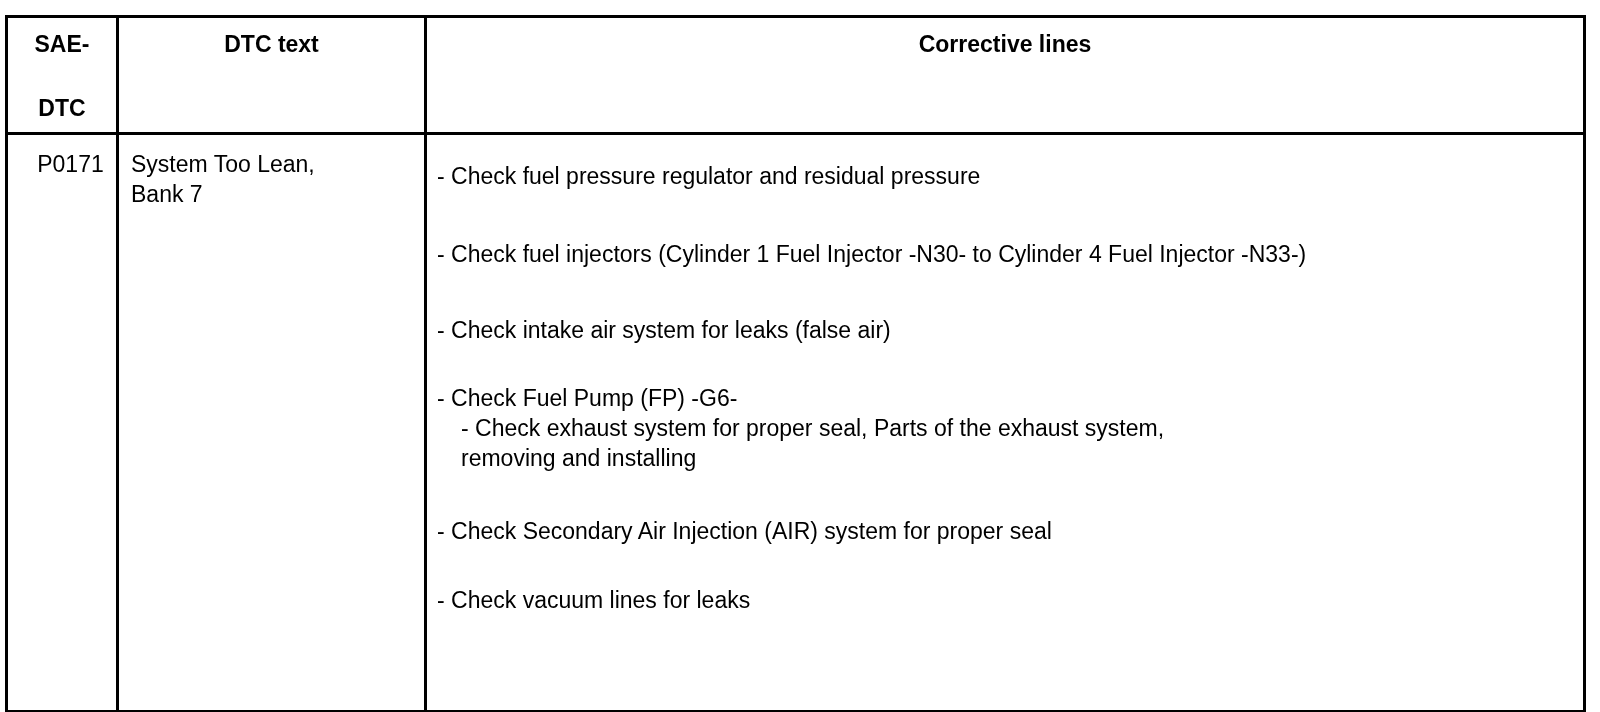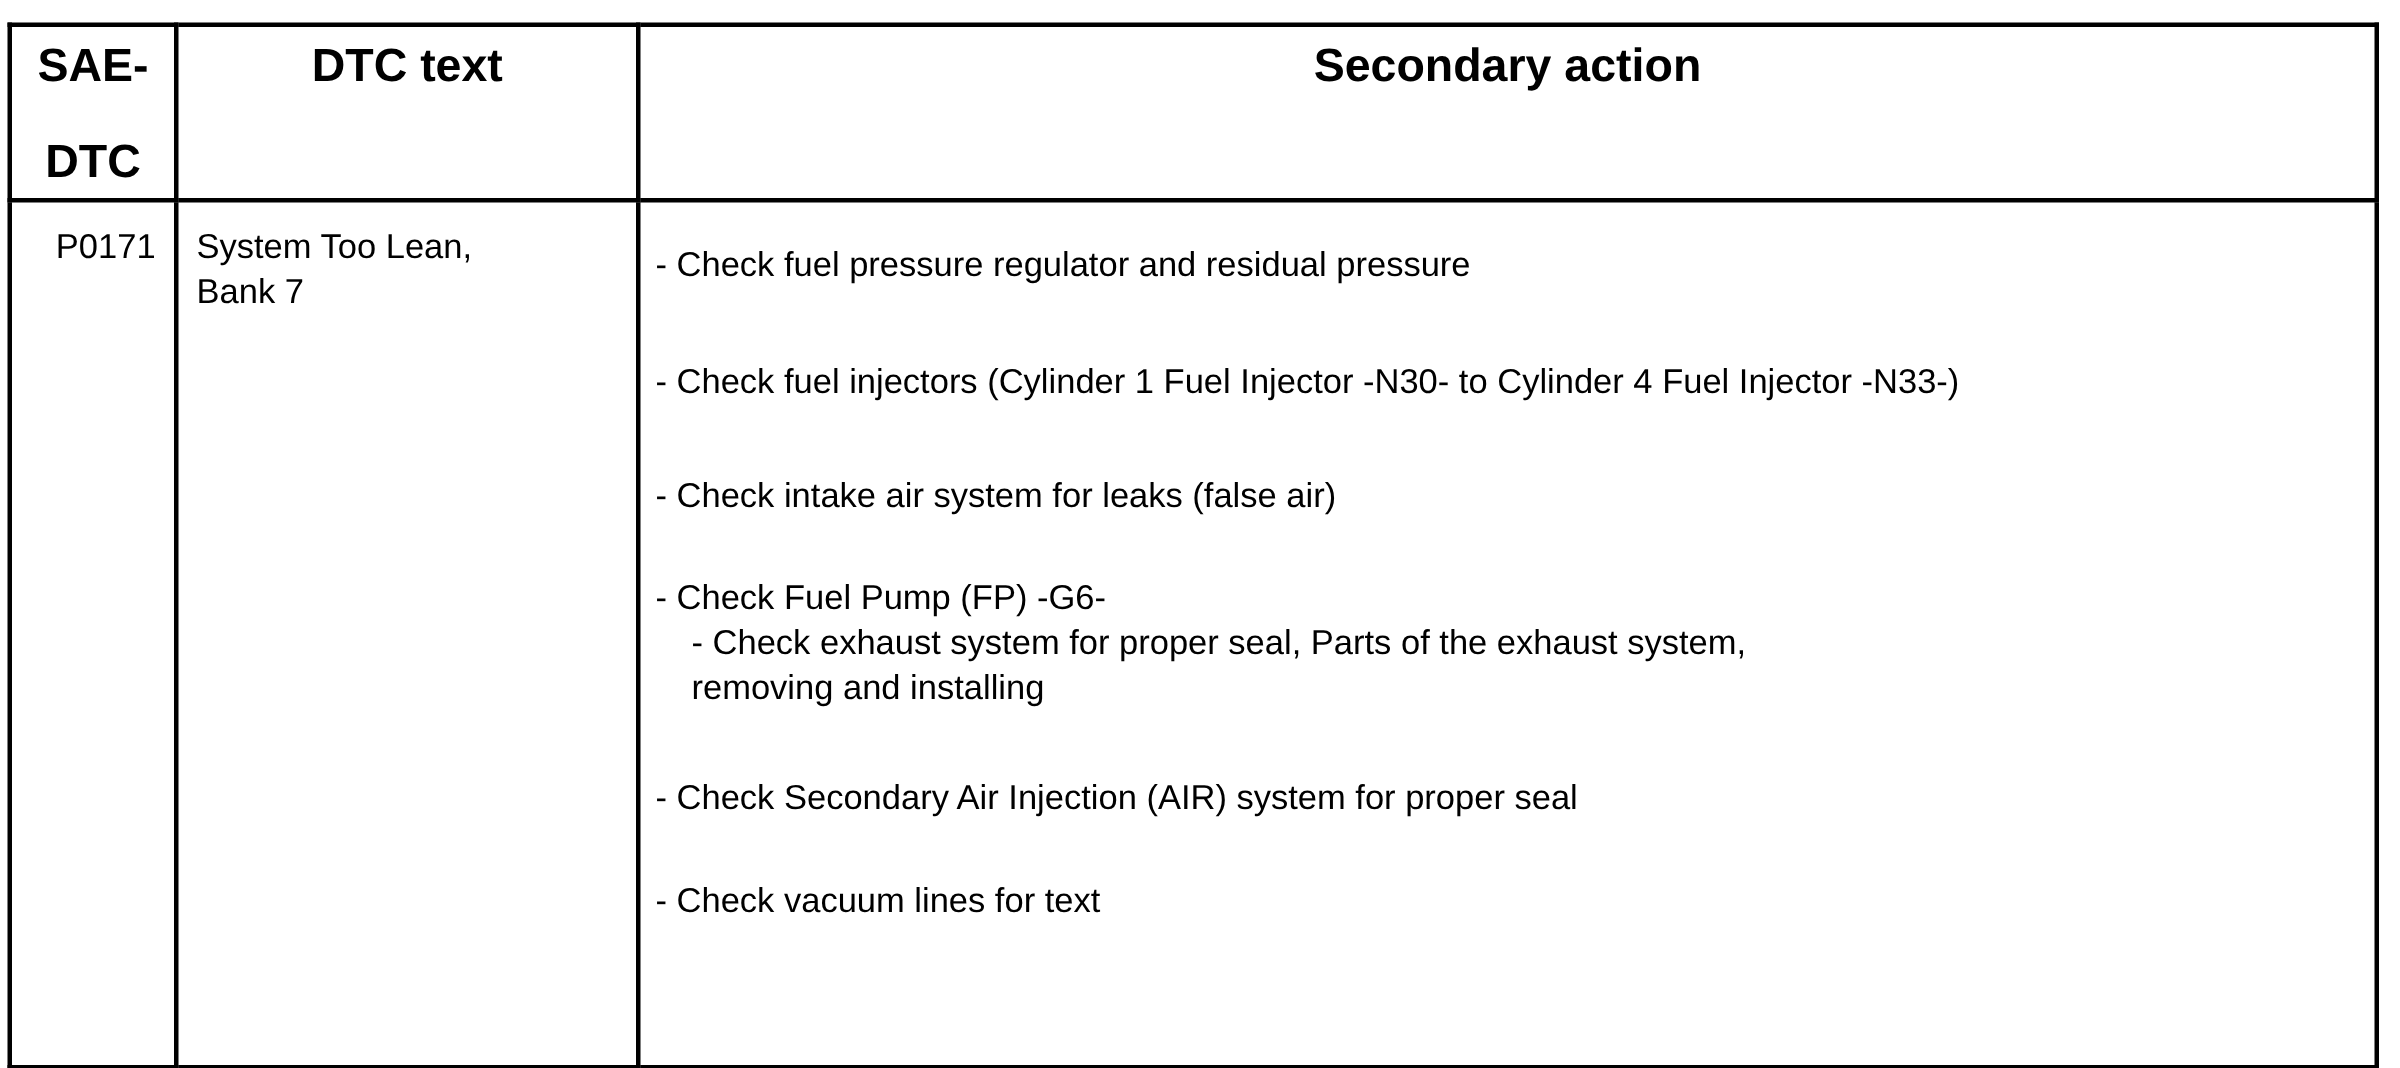--- a/index.html
+++ b/index.html
@@ -24,21 +24,21 @@
   table.dtc-table col.c1 { width: 111px; }
   table.dtc-table col.c2 { width: 308px; }
   table.dtc-table col.c3 { width: 1159px; }
   th, td {
     border: 3px solid #000000;
     vertical-align: top;
     margin: 0;
   }
   th {
     font-weight: bold;
-    font-size: 31px;
+    font-size: 23px;
     line-height: 32px;
     height: 104px;
     padding: 10px 4px 0 4px;
     text-align: center;
   }
   th.col-sae {
     white-space: pre-line;
   }
   td {
     font-size: 23px;
@@ -74,33 +74,33 @@
     <col class="c1">
     <col class="c2">
     <col class="c3">
   </colgroup>
   <thead>
     <tr>
       <th class="col-sae">SAE-
 
 DTC</th>
       <th class="col-text">DTC text</th>
-      <th class="col-action">Secondary action</th>
+      <th class="col-action">Corrective lines</th>
     </tr>
   </thead>
   <tbody>
     <tr>
       <td class="cell-code">P0171</td>
       <td class="cell-text">System Too Lean,
 Bank 7</td>
       <td class="cell-actions">
         <div class="action-item mb48">- Check fuel pressure regulator and residual pressure</div>
         <div class="action-item mb77">- Check fuel injectors (Cylinder 1 Fuel Injector -N30- to Cylinder 4 Fuel Injector -N33-)</div>
         <div class="action-item mb38">- Check intake air system for leaks (false air)</div>
         <div class="action-item mb32">- Check Fuel Pump (FP) -G6-</div>
         <div class="action-item mb43">- Check exhaust system for proper seal, Parts of the exhaust system,
 removing and installing</div>
         <div class="action-item mb39">- Check Secondary Air Injection (AIR) system for proper seal</div>
-        <div class="action-item">- Check vacuum lines for text</div>
+        <div class="action-item">- Check vacuum lines for leaks</div>
       </td>
     </tr>
   </tbody>
 </table>
 
 </body></html>

